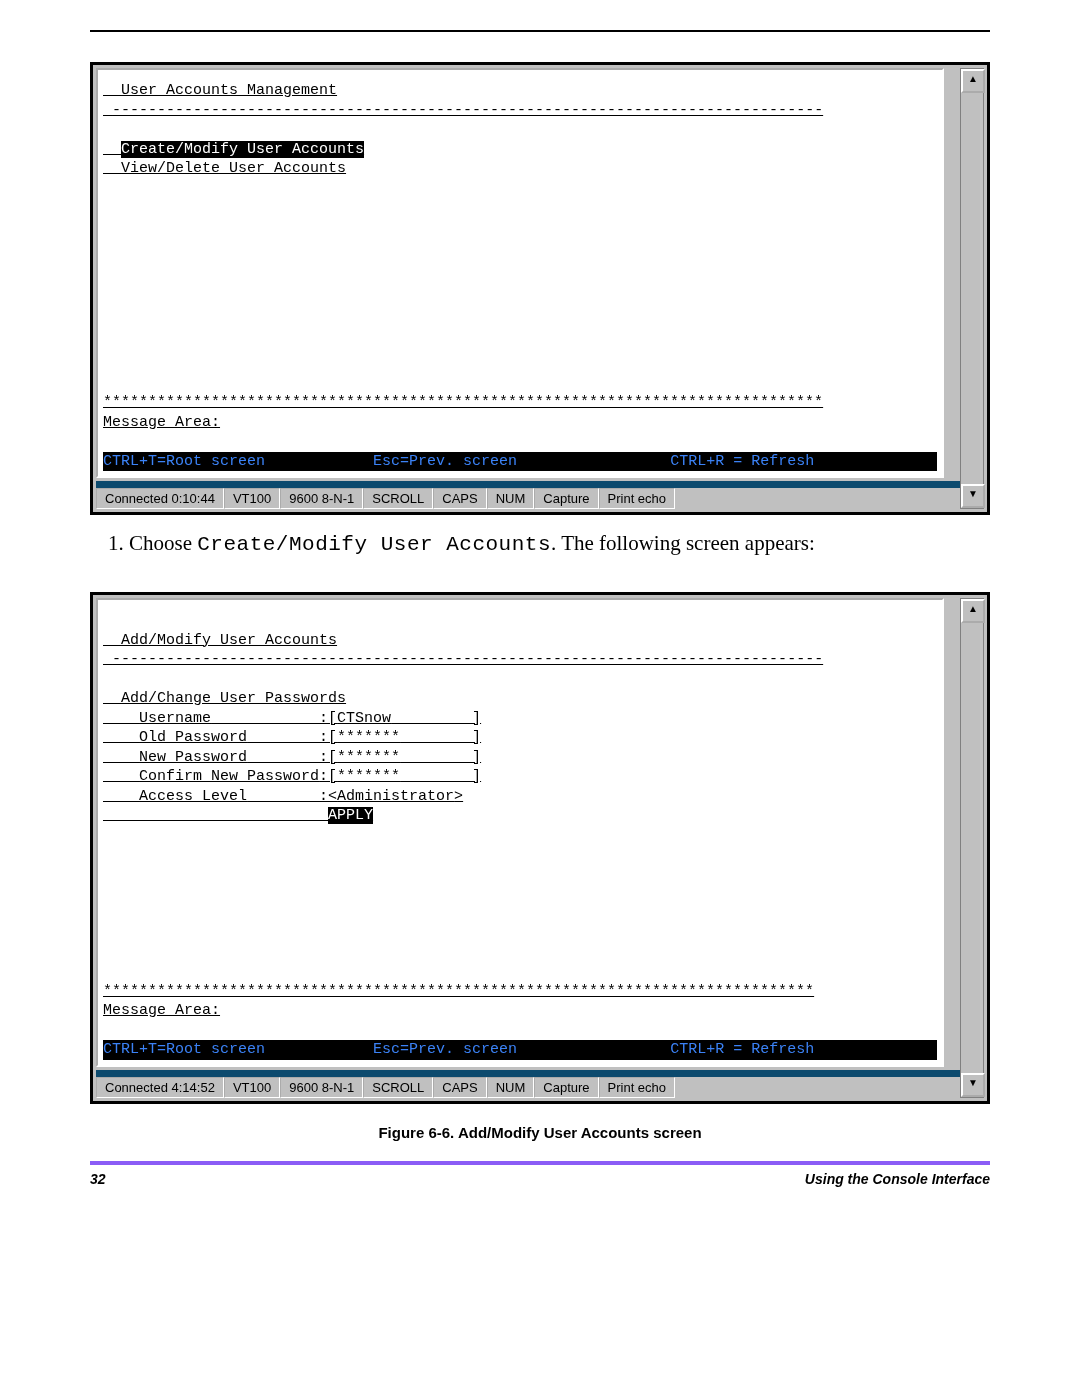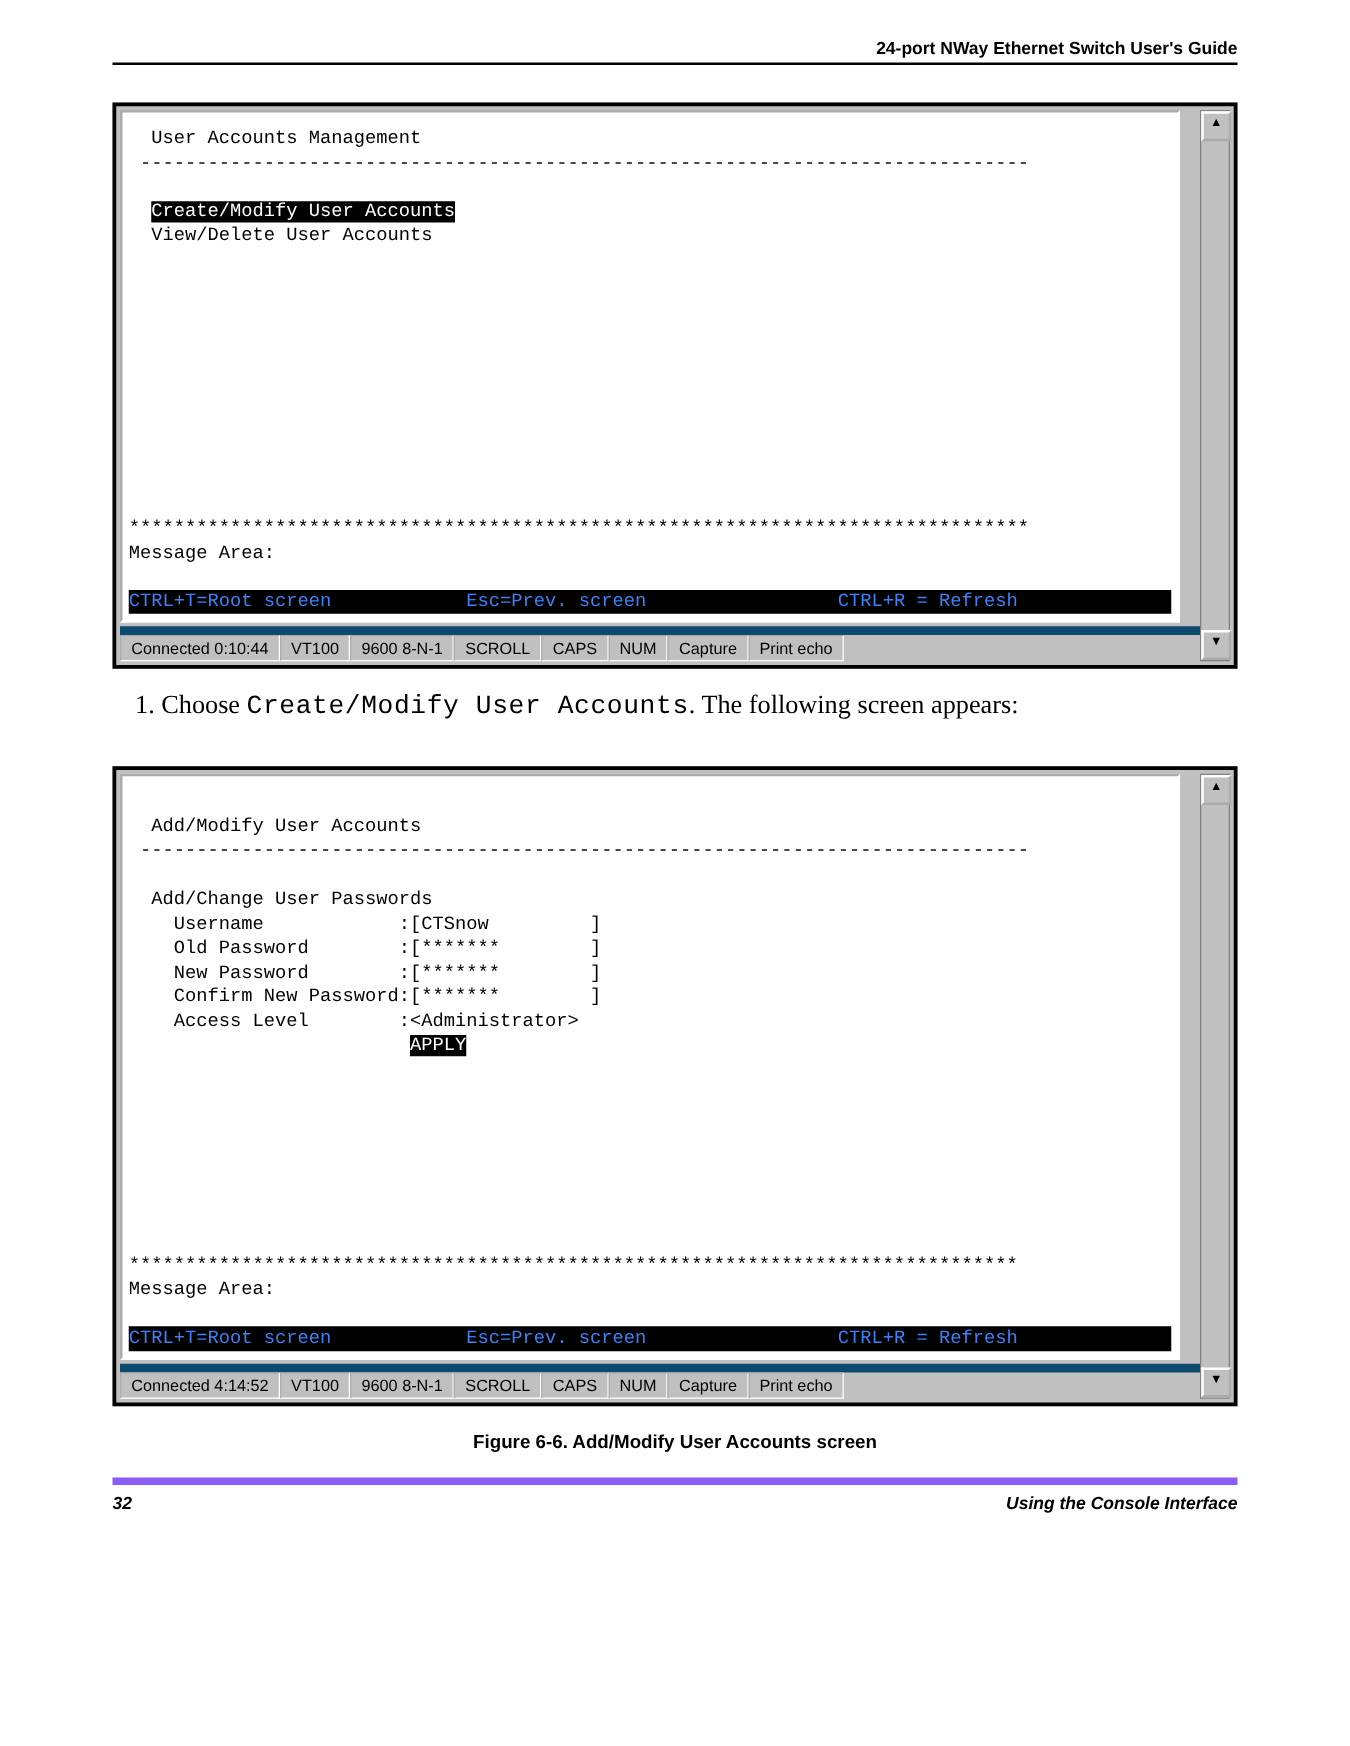--- a/index.html
+++ b/index.html
@@ -109,35 +109,34 @@
     font-size: 21px;
     margin: 10px 0 36px 18px;
   }
   .mono-inline {
     font-family: "Courier New", monospace;
     letter-spacing: 0.5px;
   }
   .footer {
     display: flex;
     justify-content: space-between;
-    border-top: 6px solid #8b5cf6;
+    border-top: 4px solid #8b5cf6;
     padding-top: 6px;
     font-family: Arial, Helvetica, sans-serif;
     font-size: 14px;
     font-weight: bold;
     font-style: italic;
     margin-top: 4px;
   }
-  .content-right-pad { margin-right: 40px; }
+  .content-right-pad { margin-right: 40px; text-decoration: underline; }
 </style>
 </head>
 <body>
 
 <div class="page">
-  <div class="header-right">24-port NWay Ethernet Switch User's Guide</div>
   <hr class="hr-top">
 
   <div class="terminal-window">
     <div class="terminal-inner content-right-pad">
 <div class="terminal-content">  <span>User Accounts Management</span>
  <span>-------------------------------------------------------------------------------</span>
 
   <span class="inverted">Create/Modify User Accounts</span>
   <span>View/Delete User Accounts</span>
 

